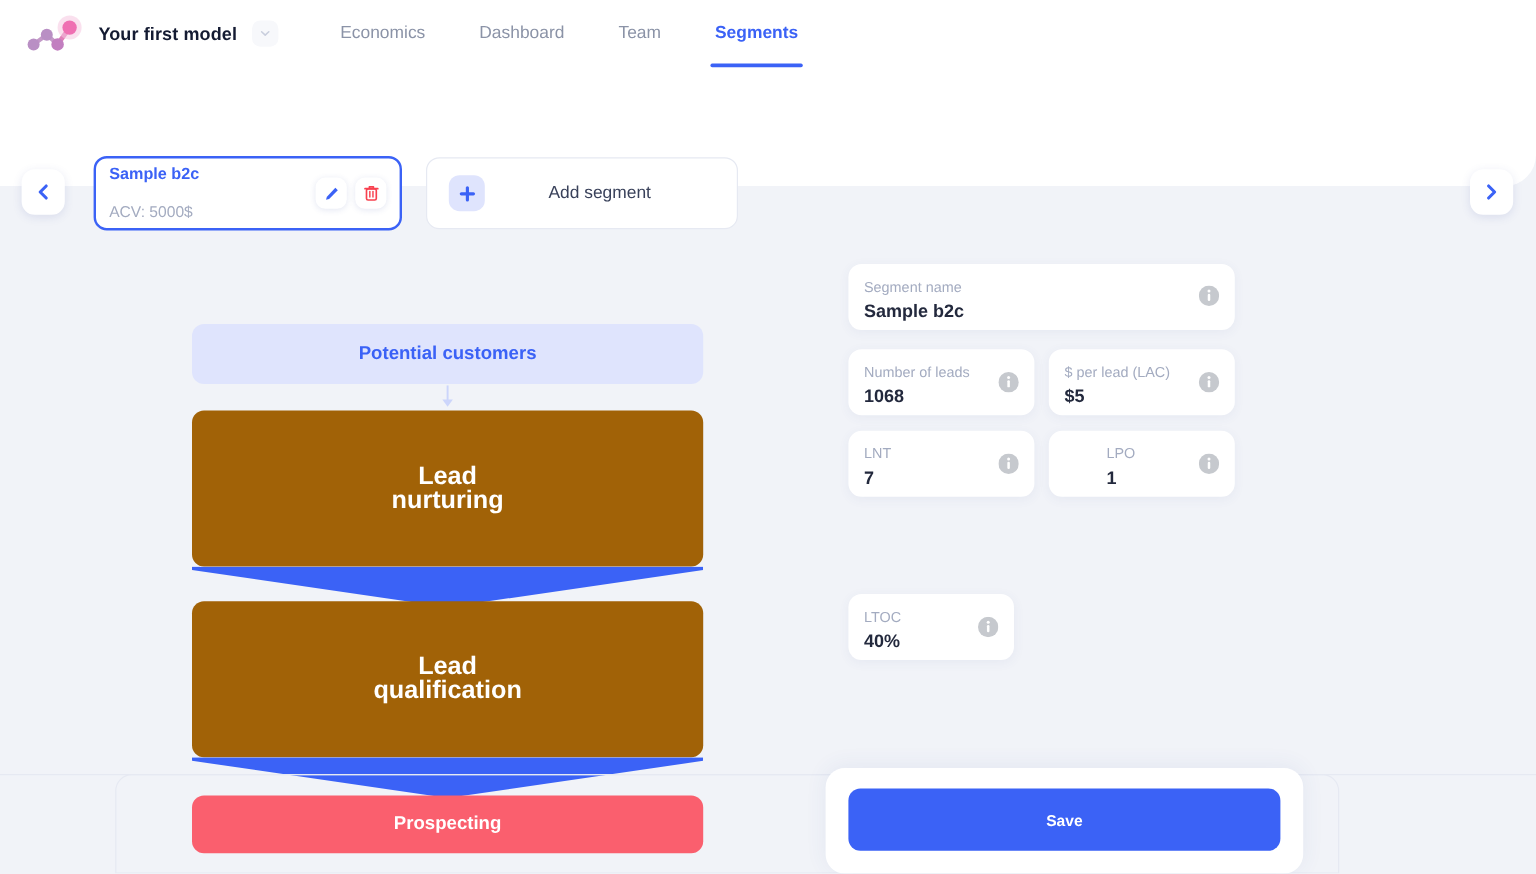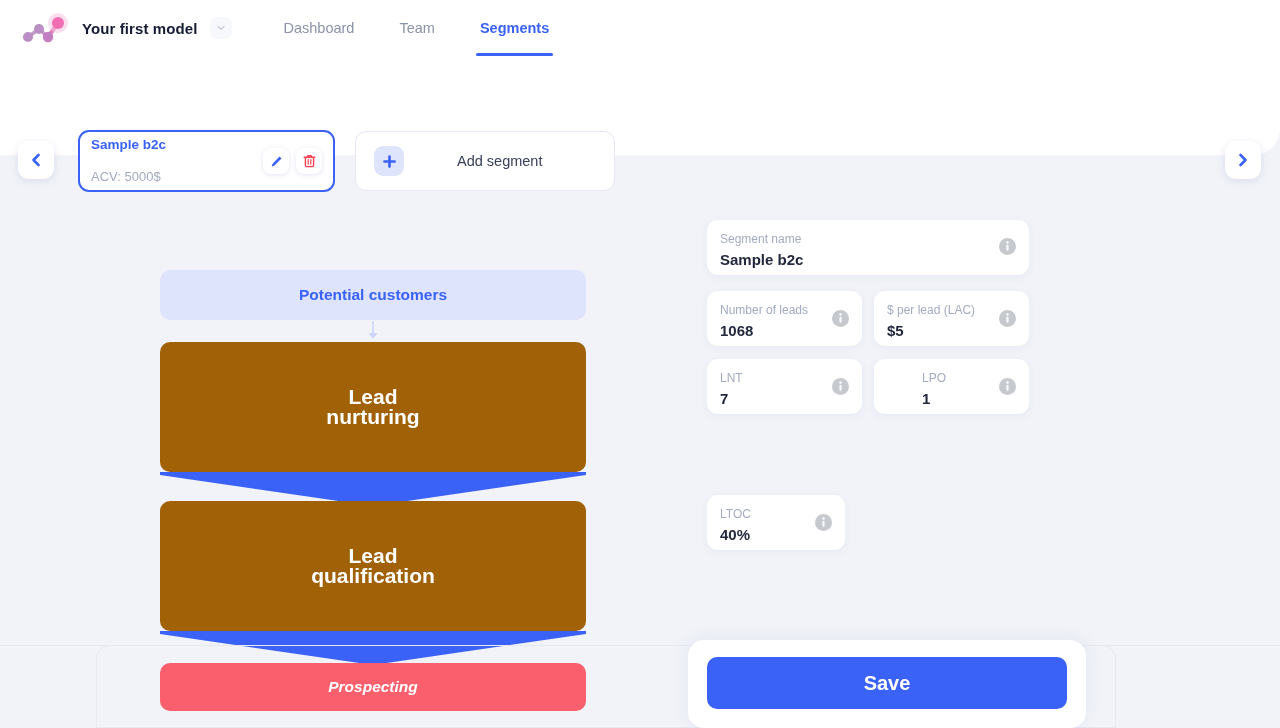--- a/index.html
+++ b/index.html
@@ -104,42 +104,42 @@
   .notch {
     position: absolute; left: 0; top: 100%; width: 426px; height: 34px;
     overflow: hidden;
   }
   .notch svg { display: block; }
   .connector {
     position: relative; height: 22px; width: 426px;
     display: flex; align-items: center; justify-content: center;
   }
   .stage-red {
-    height: 48px; background: #fa5f6e; border-radius: 10px; font-size: 15.5px; font-style: italic;
+    height: 48px; background: #fa5f6e; border-radius: 10px; font-size: 15.5px;
   }
 
   
   .divider {
     position: absolute; left: 0; top: 645px; width: 1280px; height: 1px;
     background: #e6e9f2;
   }
   .bottom-left-panel {
     position: absolute; left: 96px; top: 645px; width: 1020px; height: 83px;
     border: 1px solid #e6e9f2; border-top-left-radius: 14px;
     border-top-right-radius: 14px; background: transparent;
   }
   .save-panel {
     position: absolute; left: 688px; top: 640px; width: 398px; height: 88px;
     background: #fff; border-radius: 16px;
     box-shadow: 0 -2px 18px rgba(60,80,160,.07);
   }
   .save-btn {
     position: absolute; left: 19px; top: 17px; width: 360px; height: 52px;
     background: #3b62f6; border-radius: 10px; border: none;
-    color: #fff; font-size: 20px; font-weight: bold;
+    color: #fff; font-size: 13px; font-weight: bold;
     font-family: "Liberation Sans", sans-serif;
     display: flex; align-items: center; justify-content: center;
   }
 
   
   .field-card {
     position: absolute; background: #fff; border-radius: 11px;
     box-shadow: 0 2px 9px rgba(60,80,160,.06);
     padding: 11px 13px 0 13px;
     margin-top: 23px;
@@ -185,20 +185,23 @@
       <div class="brand-title">Your first model</div>
 
       <div class="caret-btn">
         <svg width="8" height="6" viewBox="0 0 8 6">
           <path d="M1 1.5 L4 4.3 L7 1.5" fill="none" stroke="#c9cedd" stroke-width="1.3" stroke-linecap="round" stroke-linejoin="round"></path>
         </svg>
       </div>
 
       <div class="tabs">
         <div class="tab">
+          <span>Economics</span>
+        </div>
+        <div class="tab">
           <span>Dashboard</span>
         </div>
         <div class="tab">
           <span>Team</span>
         </div>
         <div class="tab active">
           <span>Segments</span>
         </div>
       </div>
     </div>

